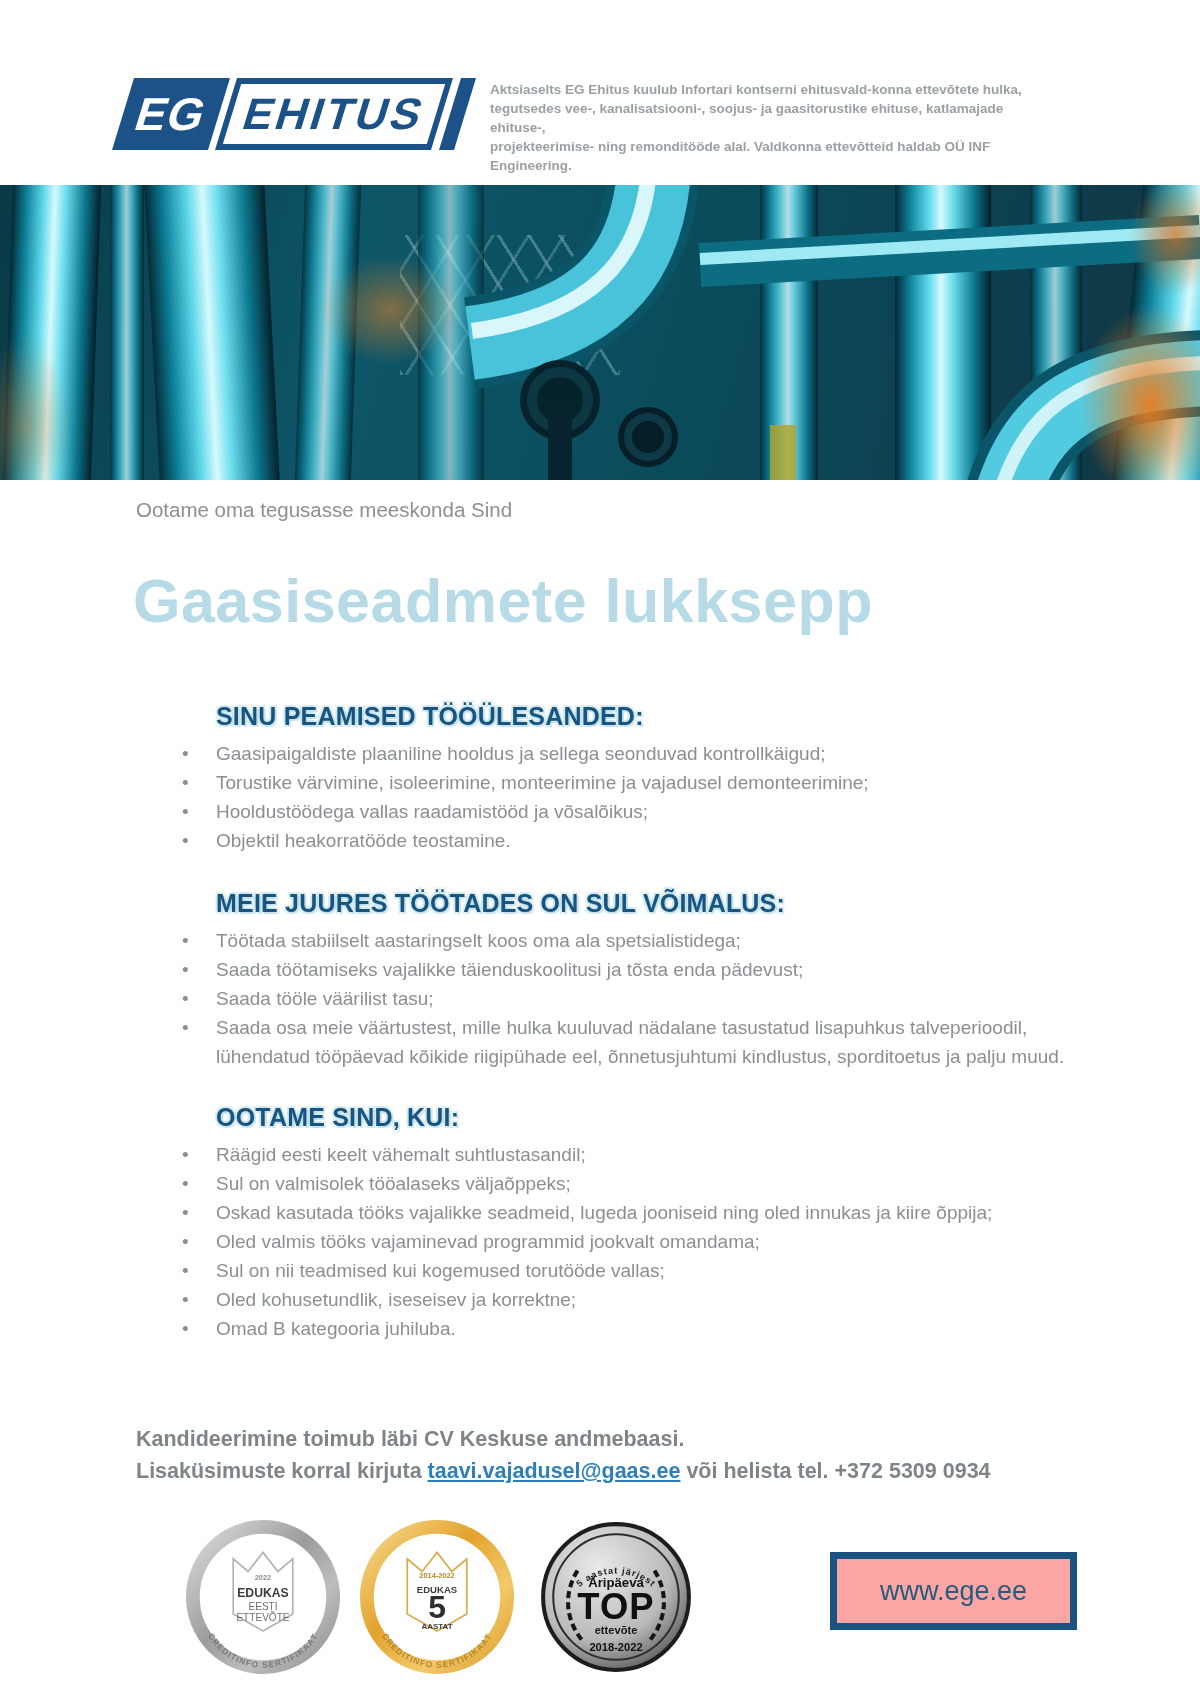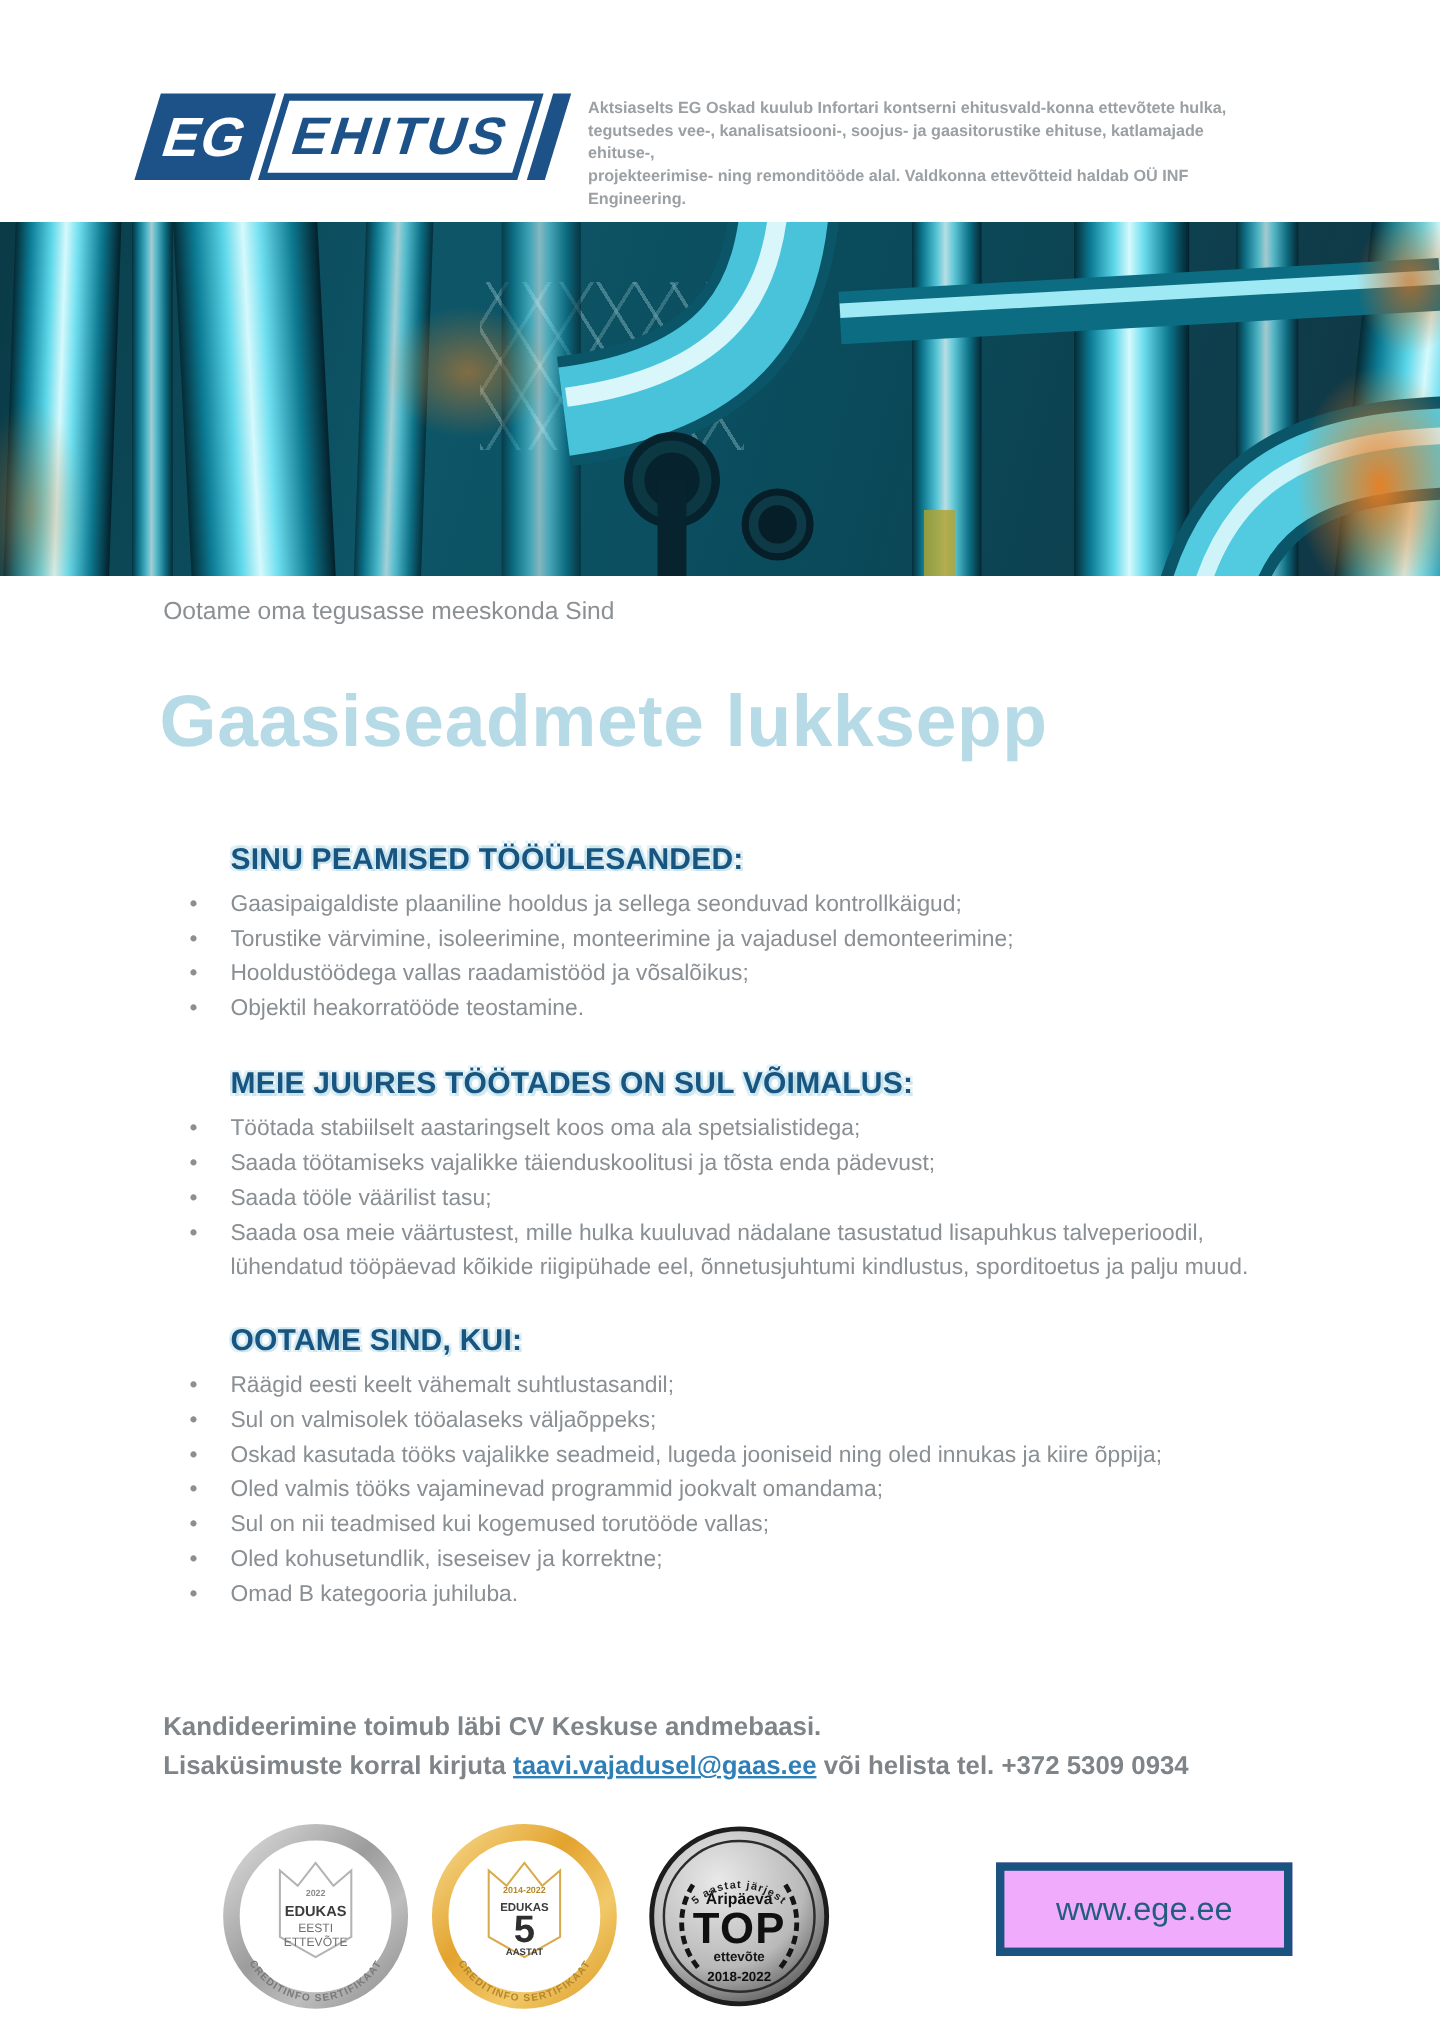--- a/index.html
+++ b/index.html
@@ -26,21 +26,21 @@
   .pipe-v{position:absolute;top:-20px;bottom:-20px;border-radius:8px;
     background:linear-gradient(90deg,rgba(4,40,50,.92) 0%,#0c7e97 15%,#5fd8ea 35%,#d6f9fc 48%,#6fdff0 60%,#0d7990 82%,rgba(3,30,40,.95) 100%);}
   .pipe-dim{opacity:.75;}
   .glow{position:absolute;pointer-events:none;}
   .truss{position:absolute;opacity:.5;
     background:repeating-linear-gradient(58deg,rgba(220,250,255,.55) 0 3px,transparent 3px 26px),
                repeating-linear-gradient(-58deg,rgba(220,250,255,.4) 0 3px,transparent 3px 30px);}
   
   .kicker{position:absolute;left:136px;top:498px;color:#8b9094;font-size:20.5px;}
   .job-title{position:absolute;left:133px;top:566px;color:#b6dbe6;font-size:61px;font-weight:bold;letter-spacing:.5px;}
-  .content{position:absolute;left:124px;top:676px;width:950px;}
+  .content{position:absolute;left:148px;top:676px;width:950px;}
   .sec{margin-top:26px;}
   .sec-h{
     margin:0 0 8px 68px;color:#17547f;font-size:25px;font-weight:bold;letter-spacing:.2px;
     text-shadow:2px 2px 0 rgba(173,214,230,.55),-2px -2px 0 rgba(173,214,230,.35),
                 2px -2px 0 rgba(173,214,230,.35),-2px 2px 0 rgba(173,214,230,.35);
   }
   ul.bullets{margin:0;padding:0;list-style:none;width:940px;}
   ul.bullets li{
     position:relative;padding-left:68px;color:#8a8f93;font-size:19px;line-height:29px;
   }
@@ -50,40 +50,40 @@
   
   .contact{position:absolute;left:136px;top:1424px;width:950px;color:#7e8488;font-weight:bold;}
   .contact-l1{font-size:21.5px;line-height:30px;}
   .contact-l2{font-size:21.5px;line-height:30px;margin-top:2px;}
   .email{color:#2e7fb8;text-decoration:underline;cursor:pointer;}
   
   .badge{position:absolute;}
   .site-box{
     position:absolute;left:830px;top:1552px;width:233px;height:64px;
     border:7px solid #1b5380;display:flex;align-items:center;justify-content:center;
-    color:#235d7d;font-size:27px;cursor:pointer;background:#f0abfc;
+    color:#235d7d;font-size:27px;cursor:pointer;background:#fca5a5;
   }
 </style>
 </head>
 <body>
 
 <div class="page">
 
   <div class="logo">
     <div class="logo-eg">
       <span>EG</span>
     </div>
     <div class="logo-ehitus">
       <span>EHITUS</span>
     </div>
     <div class="logo-slash"></div>
   </div>
 
   <div class="company-desc">
-    <div>Aktsiaselts EG Oskad kuulub Infortari kontserni ehitusvald-konna ettevõtete hulka,</div>
+    <div>Aktsiaselts EG Ehitus kuulub Infortari kontserni ehitusvald-konna ettevõtete hulka,</div>
     <div>tegutsedes vee-, kanalisatsiooni-, soojus- ja gaasitorustike ehituse, katlamajade ehituse-,</div>
     <div>projekteerimise- ning remonditööde alal. Valdkonna ettevõtteid haldab OÜ INF Engineering.</div>
   </div>
 
   <div class="photo">
     <div class="truss" style="left:400px;top:50px;width:220px;height:140px;"></div>
     <div class="pipe-v" style="left:8px;width:88px;transform:rotate(2deg);"></div>
     <div class="pipe-v pipe-dim" style="left:110px;width:34px;"></div>
     <div class="pipe-v" style="left:152px;width:120px;transform:rotate(-3deg);"></div>
     <div class="pipe-v pipe-dim" style="left:300px;width:56px;transform:rotate(2deg);"></div>

